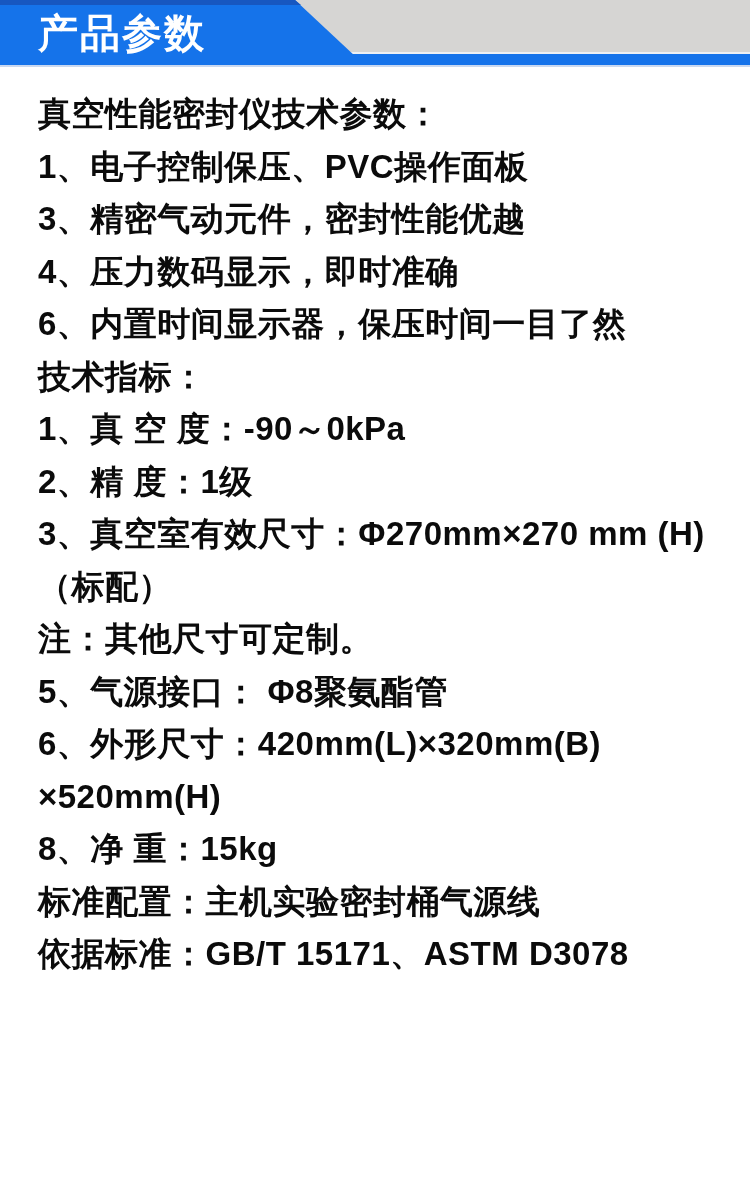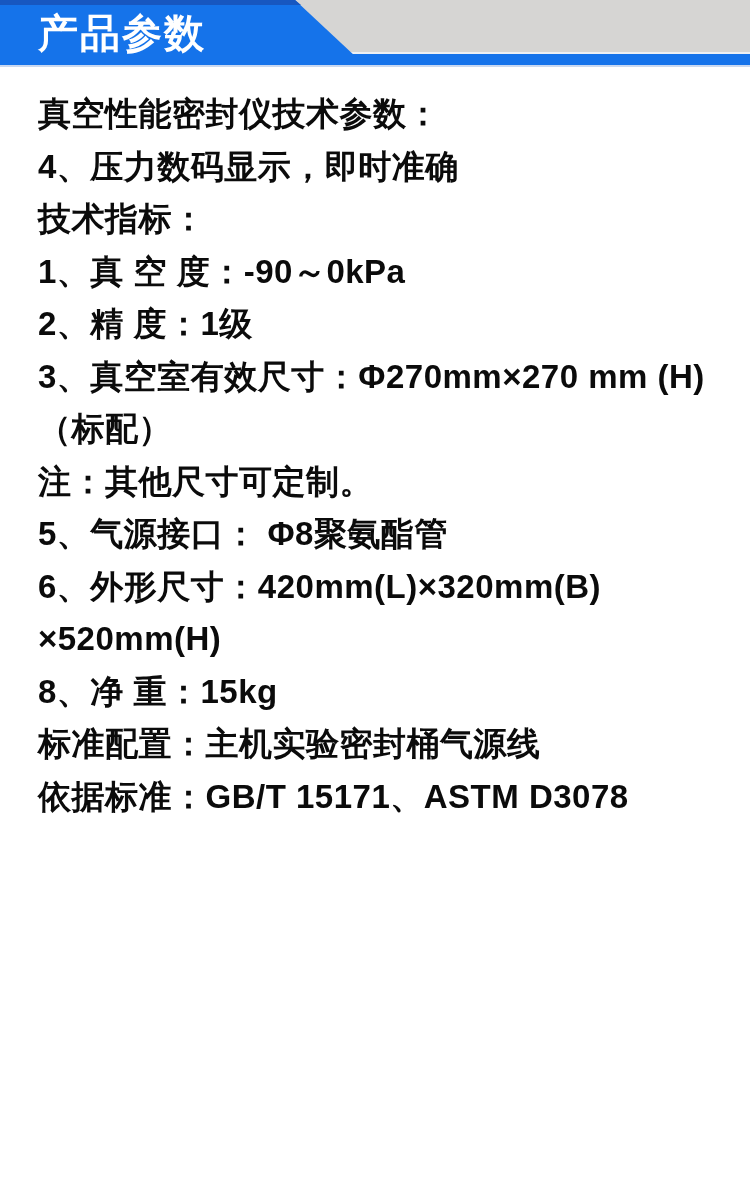--- a/index.html
+++ b/index.html
@@ -104,21 +104,24 @@
     <div class="hdr-sep-top"></div>
     <div class="hdr-strip"></div>
     <div class="hdr-ribbon"></div>
     <div class="hdr-ribbon-top"></div>
     <div class="hdr-bottom-line"></div>
     <div class="hdr-title">产品参数</div>
   </div>
 
   <div class="content">
     <div class="spec-line">真空性能密封仪技术参数：</div>
+    <div class="spec-line">1、电子控制保压、PVC操作面板</div>
+    <div class="spec-line">3、精密气动元件，密封性能优越</div>
     <div class="spec-line">4、压力数码显示，即时准确</div>
+    <div class="spec-line">6、内置时间显示器，保压时间一目了然</div>
     <div class="spec-line">技术指标：</div>
     <div class="spec-line">1、真 空 度：-90～0kPa</div>
     <div class="spec-line">2、精 度：1级</div>
     <div class="spec-line">3、真空室有效尺寸：Φ270mm×270 mm (H)</div>
     <div class="spec-line">（标配）</div>
     <div class="spec-line">注：其他尺寸可定制。</div>
     <div class="spec-line">5、气源接口： Φ8聚氨酯管</div>
     <div class="spec-line">6、外形尺寸：420mm(L)×320mm(B)</div>
     <div class="spec-line">×520mm(H)</div>
     <div class="spec-line">8、净 重：15kg</div>

